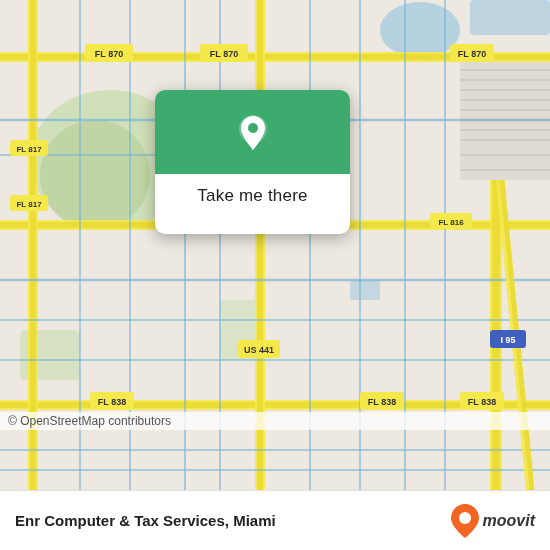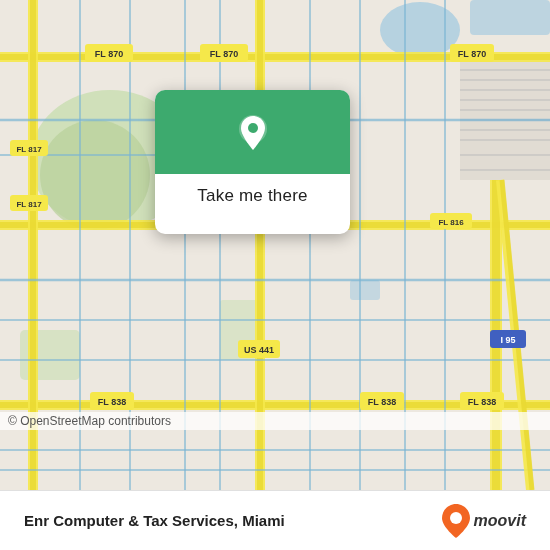--- a/index.html
+++ b/index.html
@@ -85,21 +85,21 @@
       bottom: 0;
     }
 
     
     #bottom-bar {
       width: 550px;
       height: 60px;
       background: white;
       display: flex;
       align-items: center;
-      padding: 0 24px;
+      padding: 0 15px;
       border-top: 1px solid #e0e0e0;
     }
 
     .bottom-text {
       flex: 1;
     }
 
     .bottom-title {
       font-size: 15px;
       font-weight: 600;

